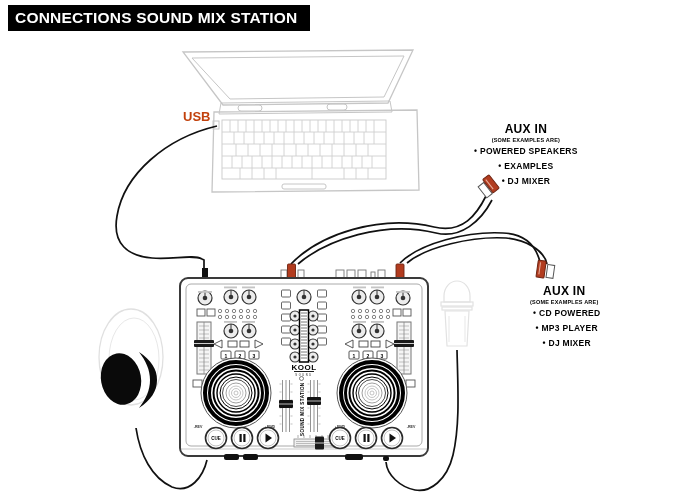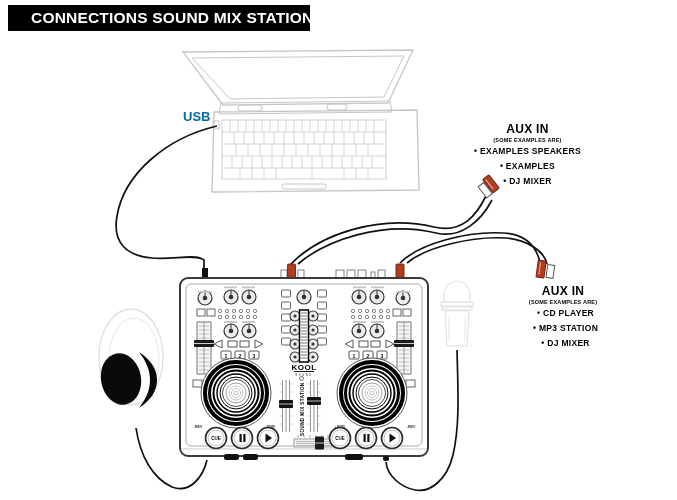--- a/index.html
+++ b/index.html
@@ -1,22 +1,22 @@
 <!DOCTYPE html>
 <html><head>
 <meta charset="utf-8">
 <style>
   html,body{margin:0;padding:0;background:#fff;}
   body{width:677px;height:500px;position:relative;overflow:hidden;
        font-family:"Liberation Sans",sans-serif;}
   .title-bar{position:absolute;left:8px;top:5px;width:302px;height:26px;
        background:#000;color:#fff;font-size:15.5px;font-weight:bold;
-       line-height:26px;padding-left:23px;box-sizing:border-box;letter-spacing:.2px;
+       line-height:26px;padding-left:7px;box-sizing:border-box;letter-spacing:.2px;
        white-space:nowrap;}
-  .usb-label{position:absolute;left:183px;top:109px;font-size:13px;font-weight:bold;color:#0369a1;}
+  .usb-label{position:absolute;left:183px;top:109px;font-size:13px;font-weight:bold;color:#c2410c;}
   .aux-block{position:absolute;color:#000;text-align:center;}
   .aux-block .hd{font-size:12px;font-weight:bold;letter-spacing:.3px;margin:0;}
   .aux-block .note{font-size:5.5px;font-weight:bold;margin:1px 0 3px 0;letter-spacing:.2px;}
   .aux-block ul{list-style:none;margin:0;padding:0;}
   .aux-block li{font-size:8.5px;font-weight:bold;margin:0 0 5px 0;letter-spacing:.3px;white-space:nowrap;}
   .aux-block li::before{content:"\2022\00a0";}
   .aux-top{left:474px;top:122px;}
   .aux-right{left:528px;top:284px;}
   .aux-right li{padding-left:5px;}
   svg{position:absolute;left:0;top:0;}
@@ -25,32 +25,32 @@
 </head>
 <body>
 
 <div class="title-bar">CONNECTIONS SOUND MIX STATION</div>
 <div class="usb-label">USB</div>
 
 <div class="aux-block aux-top">
   <div class="hd">AUX IN</div>
   <div class="note">(SOME EXAMPLES ARE)</div>
   <ul>
-    <li>EXAMPLES SPEAKERS</li>
+    <li>POWERED SPEAKERS</li>
     <li>EXAMPLES</li>
     <li>DJ MIXER</li>
   </ul>
 </div>
 
 <div class="aux-block aux-right">
   <div class="hd">AUX IN</div>
   <div class="note">(SOME EXAMPLES ARE)</div>
   <ul>
-    <li>CD PLAYER</li>
-    <li>MP3 STATION</li>
+    <li>CD POWERED</li>
+    <li>MP3 PLAYER</li>
     <li>DJ MIXER</li>
   </ul>
 </div>
 
 <svg width="677" height="500" viewBox="0 0 677 500">
   <defs>
     <g id="knobm">
       <circle r="7" fill="#ececec" stroke="#333" stroke-width="1.2"></circle>
       <circle r="2.3" fill="#333"></circle>
       <line y1="-2" y2="-7" stroke="#333" stroke-width="1"></line>

